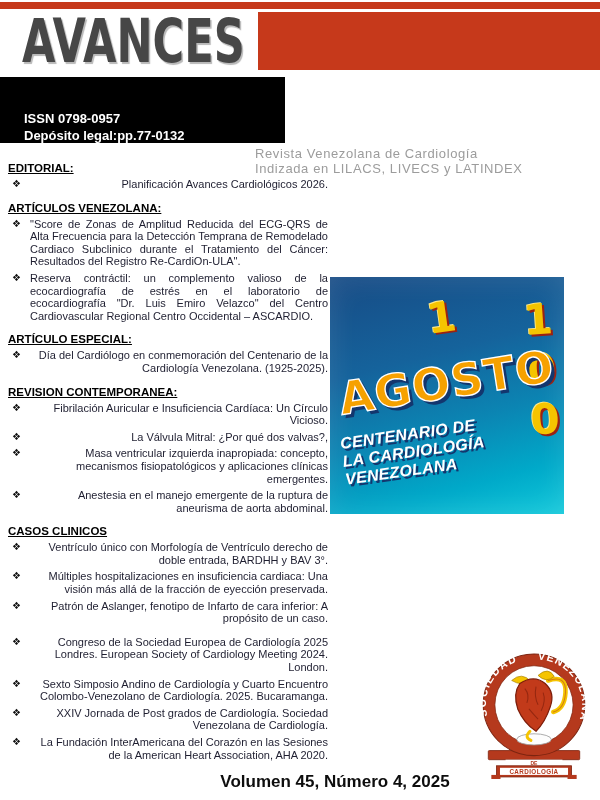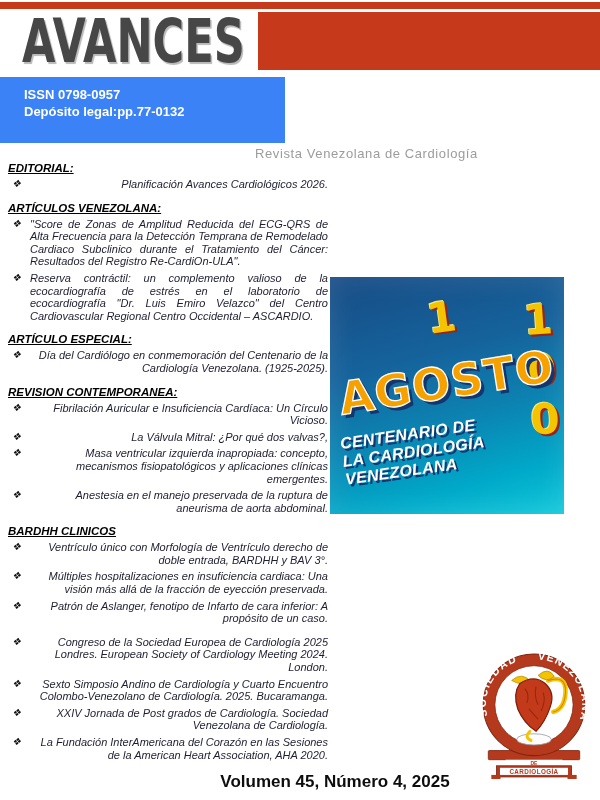--- a/index.html
+++ b/index.html
@@ -7,33 +7,33 @@
         font-family:"Liberation Sans",sans-serif;}
 
   
   .topbar{position:absolute;left:0;top:2px;width:600px;height:7px;background:#c6391b;}
   .avances{position:absolute;left:22px;top:8px;width:240px;height:64px;}
   .avances span{display:inline-block;white-space:nowrap;font-family:"DejaVu Sans",sans-serif;
         font-weight:800;font-size:60px;line-height:64px;color:#474747;
         transform:scale(0.72,1.02);transform-origin:left top;
         text-shadow:2px 2px 1px #b9b9b9;}
   .redblock{position:absolute;left:258px;top:12px;width:342px;height:58px;background:#c6391b;}
-  .issnbox{position:absolute;left:0;top:77px;width:285px;height:66px;background:#3b82f6;
+  .issnbox{position:absolute;left:0;top:77px;width:285px;height:66px;background:#000000;
         color:#ffffff;font-weight:bold;font-size:13px;line-height:17px;
-        padding:9px 0 0 24px;box-sizing:border-box;}
+        padding:33px 0 0 24px;box-sizing:border-box;}
   .cardio{position:absolute;left:287px;top:80px;width:313px;height:66px;}
   .cardio span{display:inline-block;white-space:nowrap;font-family:"DejaVu Sans",sans-serif;
         font-weight:800;font-size:60px;line-height:64px;color:#474747;
         transform:scale(0.53,1.02);transform-origin:left top;
         text-shadow:2px 2px 1px #b9b9b9;}
   .subtitle{position:absolute;left:255px;top:146px;width:340px;
         color:#9c9c9c;font-size:13px;line-height:15px;letter-spacing:0.6px;}
 
   
-  .toc{position:absolute;left:8px;top:162px;width:320px;color:#1e1e30;font-style:italic;}
+  .toc{position:absolute;left:8px;top:162px;width:320px;color:#1e1e30;}
   .sec{margin-bottom:11px;}
   .sec-title{font-weight:bold;font-size:11.5px;line-height:13px;color:#000;
         text-decoration:underline;margin-bottom:3px;}
   .item{display:flex;margin-bottom:4px;}
   .bullet{flex:none;width:22px;padding-left:4px;box-sizing:border-box;font-size:10px;
         line-height:12.6px;color:#111;}
   .itext{flex:1;font-size:11px;line-height:12.6px;text-align:right;}
   .just .itext{text-align:justify;}
 
   
@@ -68,20 +68,21 @@
   <div class="avances">
     <span>AVANCES</span>
   </div>
   <div class="redblock"></div>
   <div class="issnbox">
     <div>ISSN 0798-0957</div>
     <div>Depósito legal:pp.77-0132</div>
   </div>
   <div class="subtitle">
     <div>Revista Venezolana de Cardiología</div>
+    <div>Indizada en LILACS, LIVECS y LATINDEX</div>
   </div>
 
   <div class="toc">
 
     <div class="sec">
       <div class="sec-title">EDITORIAL:</div>
       <div class="item">
         <span class="bullet">❖</span>
         <span class="itext">Planificación Avances Cardiológicos 2026.</span>
       </div>
@@ -116,26 +117,26 @@
       <div class="item">
         <span class="bullet">❖</span>
         <span class="itext">La Válvula Mitral: ¿Por qué dos valvas?,</span>
       </div>
       <div class="item">
         <span class="bullet">❖</span>
         <span class="itext">Masa ventricular izquierda inapropiada: concepto, mecanismos fisiopatológicos y aplicaciones clínicas emergentes.</span>
       </div>
       <div class="item">
         <span class="bullet">❖</span>
-        <span class="itext">Anestesia en el manejo preservada de la ruptura de aneurisma de aorta abdominal.</span>
-      </div>
-    </div>
-
-    <div class="sec">
-      <div class="sec-title">BARDHH CLINICOS</div>
+        <span class="itext">Anestesia en el manejo emergente de la ruptura de aneurisma de aorta abdominal.</span>
+      </div>
+    </div>
+
+    <div class="sec">
+      <div class="sec-title">CASOS CLINICOS</div>
       <div class="item">
         <span class="bullet">❖</span>
         <span class="itext">Ventrículo único con Morfología de Ventrículo derecho de doble entrada, BARDHH y BAV 3°.</span>
       </div>
       <div class="item">
         <span class="bullet">❖</span>
         <span class="itext">Múltiples hospitalizaciones en insuficiencia cardiaca: Una visión más allá de la fracción de eyección preservada.</span>
       </div>
       <div class="item">
         <span class="bullet">❖</span>

